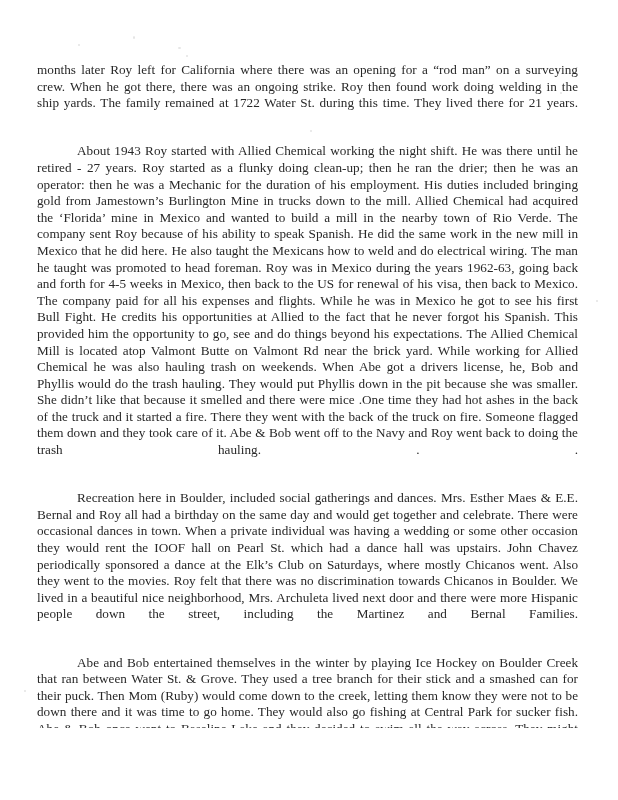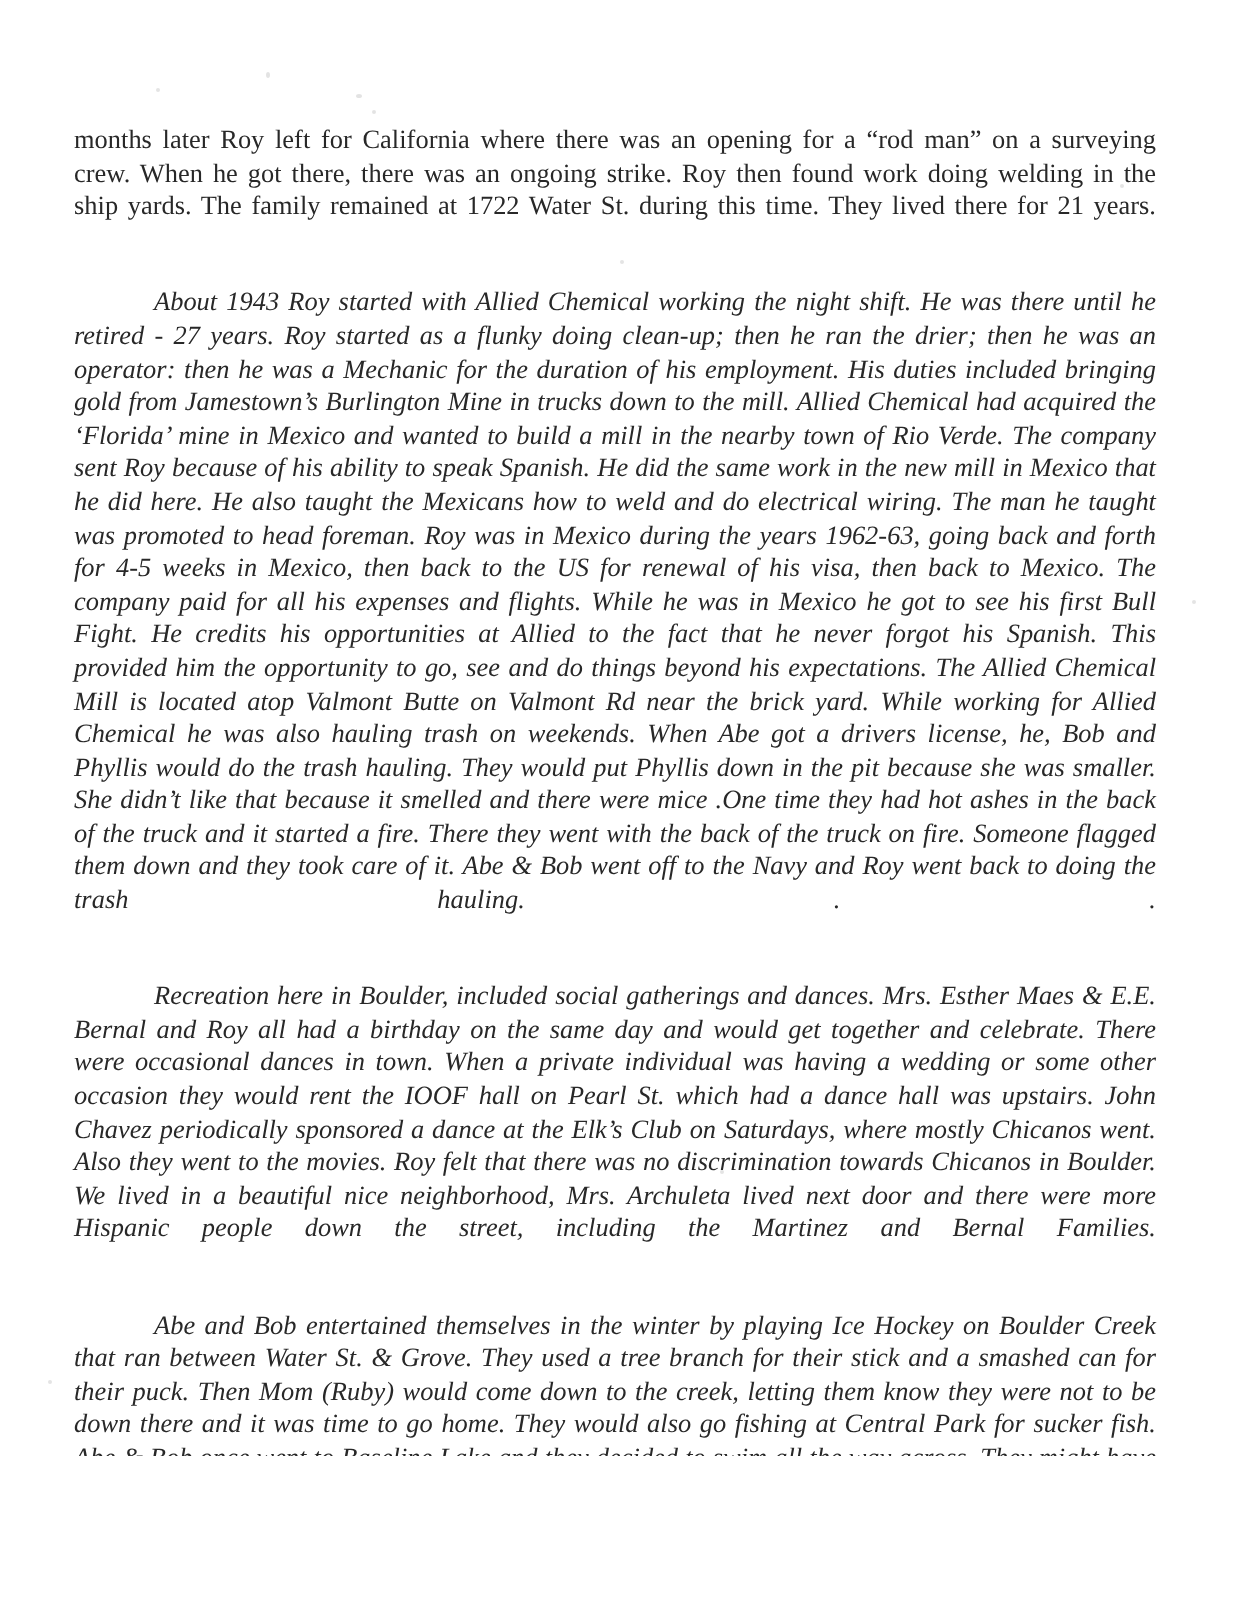--- a/index.html
+++ b/index.html
@@ -44,21 +44,21 @@
     text-justify: inter-word;
     font-size: 13.2px;
     line-height: 16.6px;
     color: #2b2b2b;
     text-indent: 0;
     -webkit-font-smoothing: antialiased;
     letter-spacing: .02px;
     word-spacing: .2px;
   }
   p.para:last-of-type { margin-bottom: 0; }
-  p.indent { text-indent: 40px; font-style: italic; }
+  p.indent { text-indent: 40px; }
   
   p.para::after {
     content: "";
     display: inline-block;
     width: 100%;
   }
   .pagenum {
     position: absolute;
     left: 520px;
     top: 737px;

